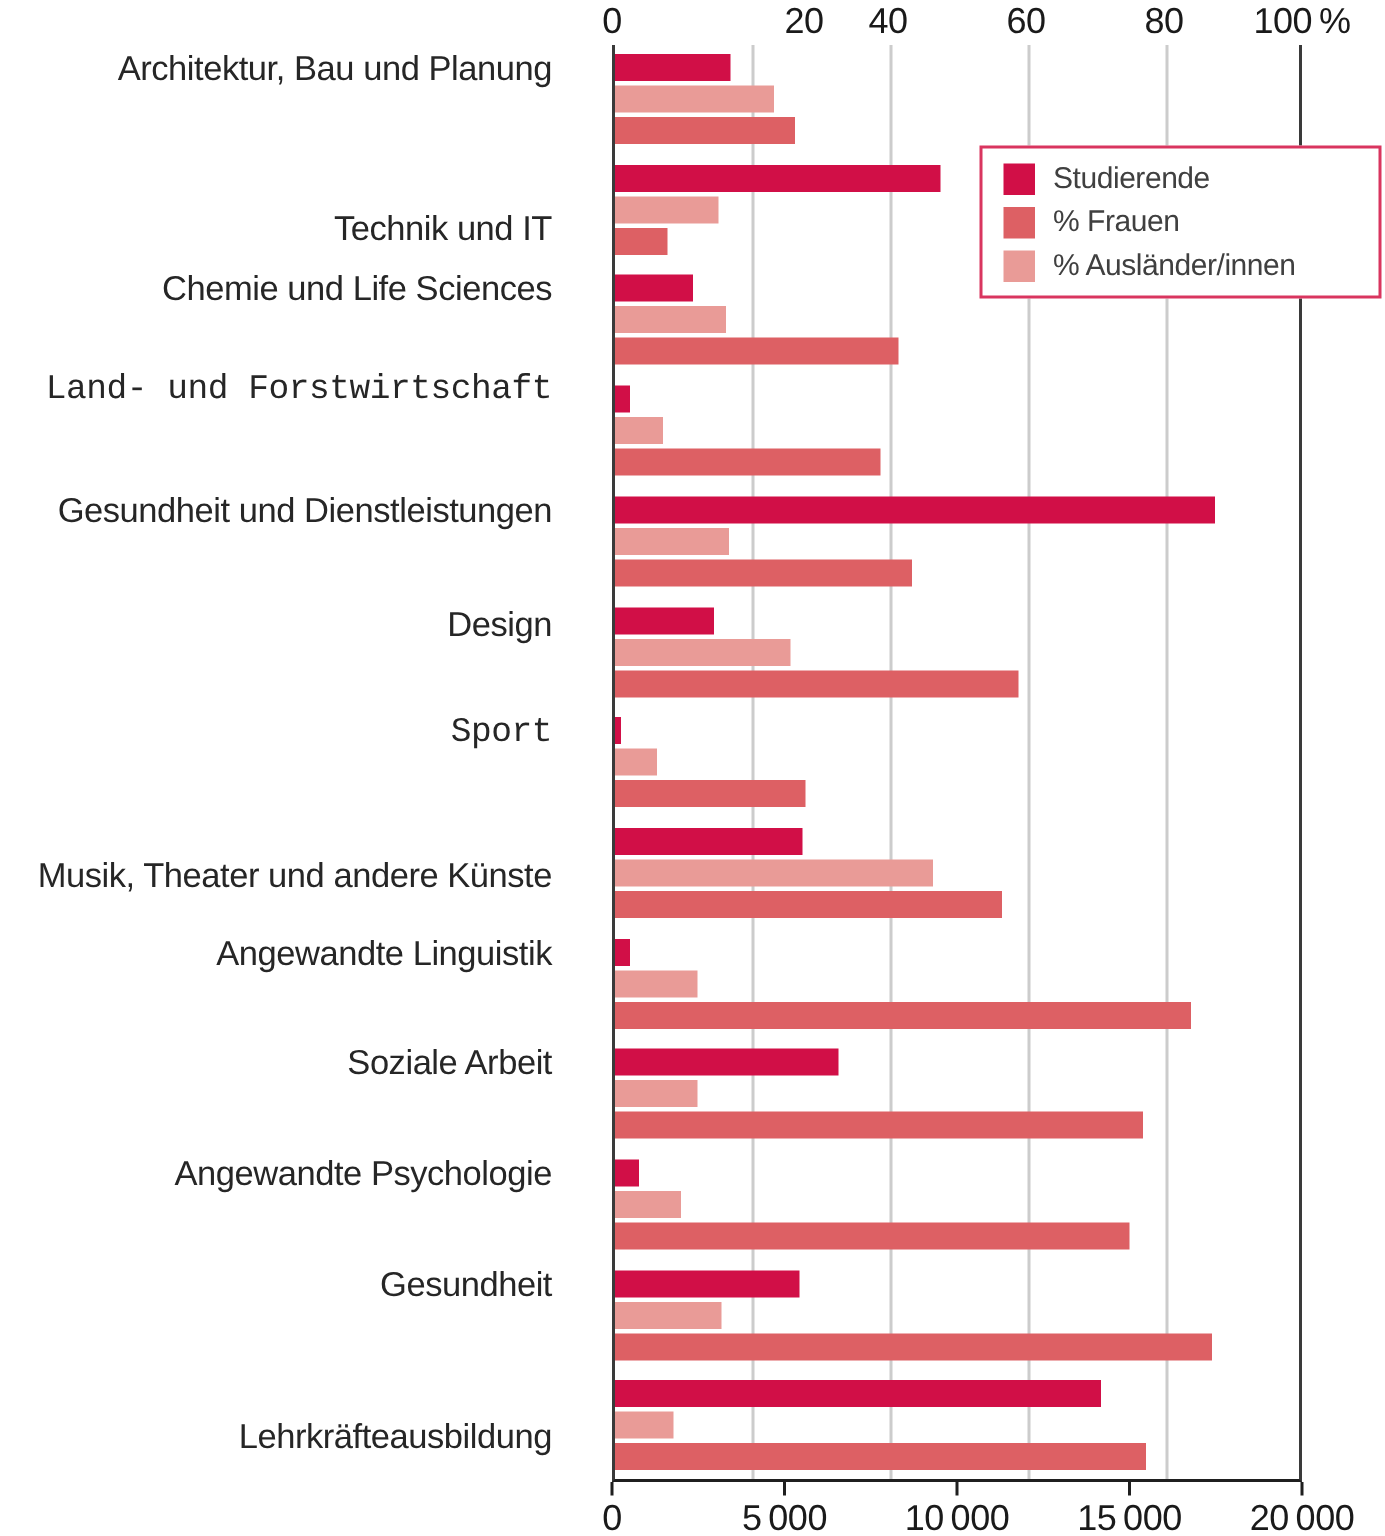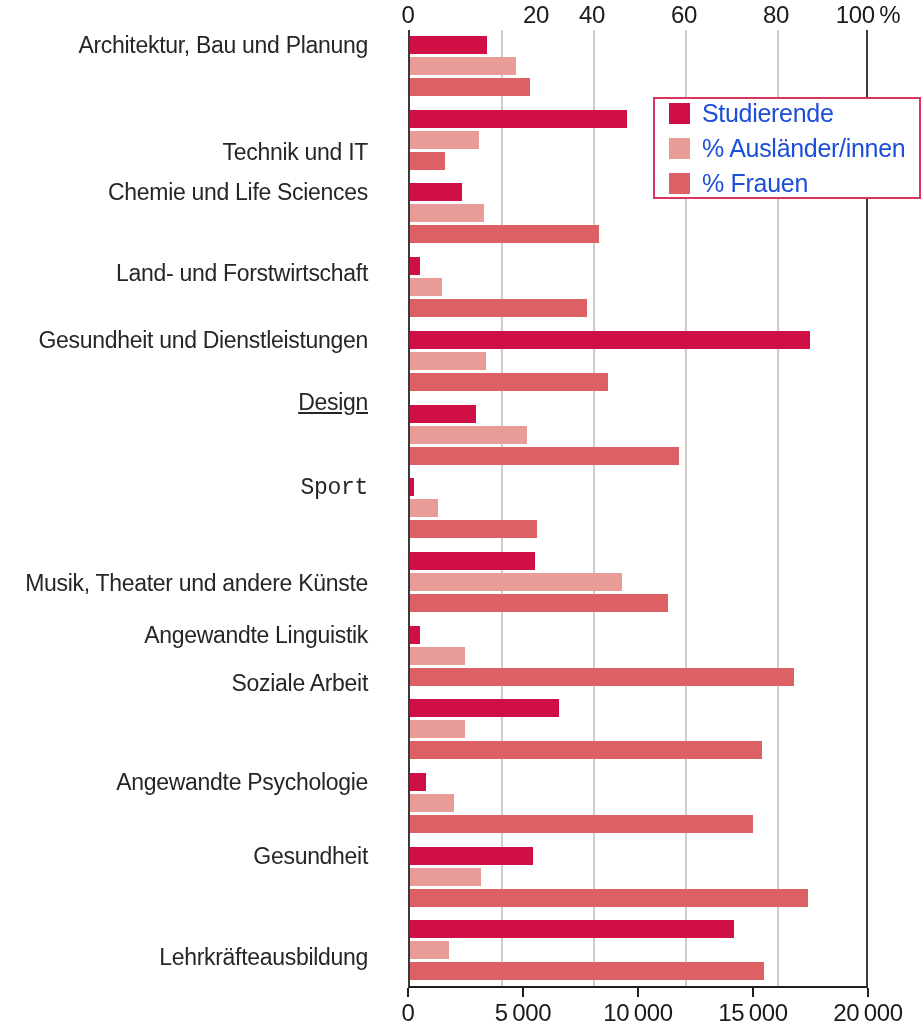--- a/index.html
+++ b/index.html
@@ -58,21 +58,21 @@
     left:653px;top:97px;width:268px;height:102px;
     background:#ffffff;
     border:2px solid #d9355f;
     box-sizing:border-box;
     display:flex;flex-direction:column;justify-content:center;
     gap:6px;
     padding-left:14px;
   }
   .legend-row{display:flex;align-items:center;gap:12px;}
   .legend-swatch{width:21px;height:21px;flex:0 0 auto;}
-  .legend-label{font-size:25px;color:#1d4ed8;letter-spacing:-0.3px;white-space:nowrap;}
+  .legend-label{font-size:20px;color:#404040;letter-spacing:-0.3px;white-space:nowrap;}
 </style>
 </head>
 <body>
 
 <div class="canvas">
 
   <div id="top-axis">
       <div class="top-tick-label" style="left: 408px;">0</div>
       <div class="top-tick-label" style="left: 500px; margin-left: 36px;">20</div>
       <div class="top-tick-label" style="left: 592px;">40</div>
@@ -150,27 +150,27 @@
         <div class="bar" style="top: 0px; height: 18px; width: 324.3px; background: rgb(209, 15, 71);"></div>
         <div class="bar" style="top: 21px; height: 18px; width: 39.1px; background: rgb(233, 155, 151);"></div>
         <div class="bar" style="top: 42px; height: 18px; width: 354.2px; background: rgb(221, 96, 100);"></div>
       </div>
     </div>
 
   <div id="cat-labels">
       <div class="cat-label" style="top: 32px;">Architektur, Bau und Planung</div>
       <div class="cat-label" style="top: 105.7px; margin-top: 33px;">Technik und IT</div>
       <div class="cat-label" style="top: 179.4px;">Chemie und Life Sciences</div>
-      <div class="cat-label" style="top: 260px;">Land- und Forstwirtschaft</div>
+      <div class="cat-label" style="top: 246px; font-family: Liberation Mono, monospace;">Land- und Forstwirtschaft</div>
       <div class="cat-label" style="top: 326.8px;">Gesundheit und Dienstleistungen</div>
-      <div class="cat-label" style="top: 389px; text-decoration: underline;">Design</div>
+      <div class="cat-label" style="top: 403px;">Design</div>
       <div class="cat-label" style="top: 475px; font-family: Liberation Mono, monospace;">Sport</div>
       <div class="cat-label" style="top: 547.9px; margin-top: 22px;">Musik, Theater und andere Künste</div>
       <div class="cat-label" style="top: 621.6px;">Angewandte Linguistik</div>
-      <div class="cat-label" style="top: 670px; text-align: right;">Soziale Arbeit</div>
+      <div class="cat-label" style="top: 695px; text-align: right;">Soziale Arbeit</div>
       <div class="cat-label" style="top: 769px;">Angewandte Psychologie</div>
       <div class="cat-label" style="top: 842.7px;">Gesundheit</div>
       <div class="cat-label" style="top: 916.4px; margin-top: 28px;">Lehrkräfteausbildung</div>
     </div>
 
   <div id="bottom-axis">
       <div class="bottom-tick" style="left: 408px;"></div>
       <div class="bottom-tick-label" style="left: 408px;">0</div>
       <div class="bottom-tick" style="left: 523px;"></div>
       <div class="bottom-tick-label" style="left: 523px;">5 000</div>
@@ -181,22 +181,22 @@
       <div class="bottom-tick" style="left: 868px;"></div>
       <div class="bottom-tick-label" style="left: 868px;">20 000</div>
     </div>
 
   <div id="legend" style="border-color: rgb(217, 53, 95);">
     <div class="legend-row">
       <span class="legend-swatch" style="background: rgb(209, 15, 71);"></span>
       <span class="legend-label">Studierende</span>
     </div>
     <div class="legend-row">
+      <span class="legend-swatch" style="background: rgb(221, 96, 100);"></span>
+      <span class="legend-label">% Frauen</span>
+    </div>
+    <div class="legend-row">
       <span class="legend-swatch" style="background: rgb(233, 155, 151);"></span>
       <span class="legend-label">% Ausländer/innen</span>
     </div>
-    <div class="legend-row">
-      <span class="legend-swatch" style="background: rgb(221, 96, 100);"></span>
-      <span class="legend-label">% Frauen</span>
-    </div>
   </div>
 
 </div>
 
 </body></html>

